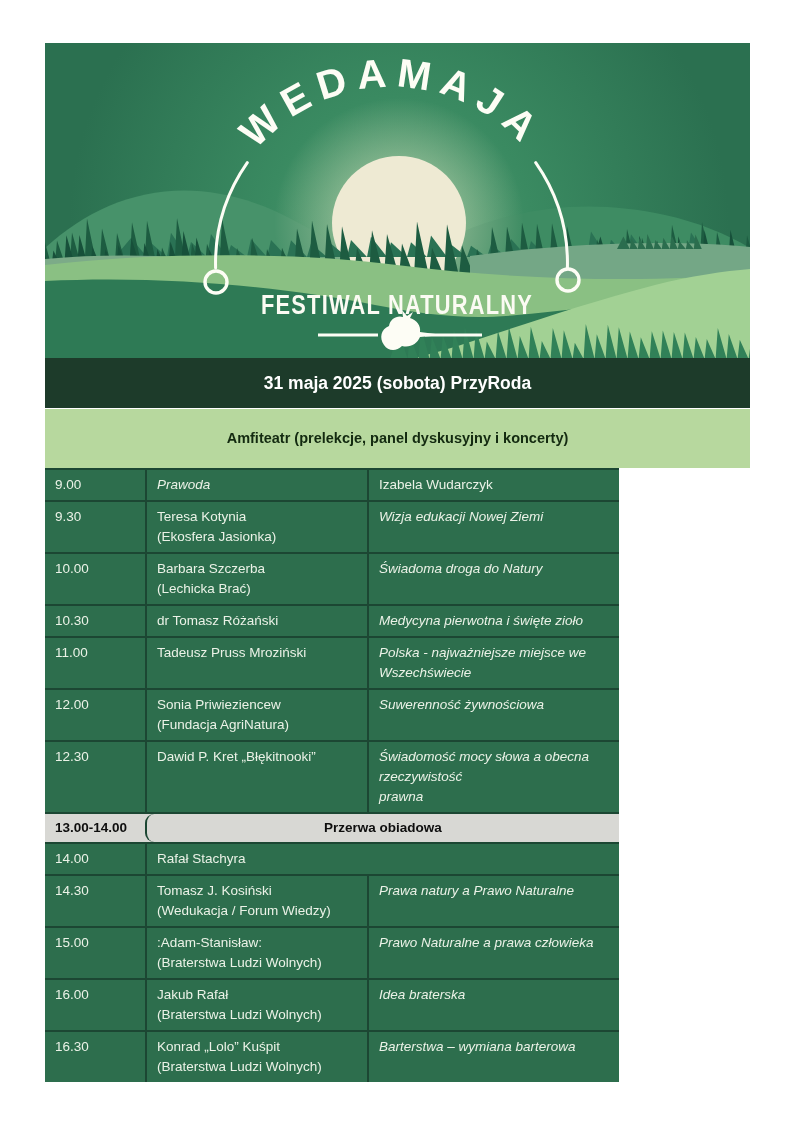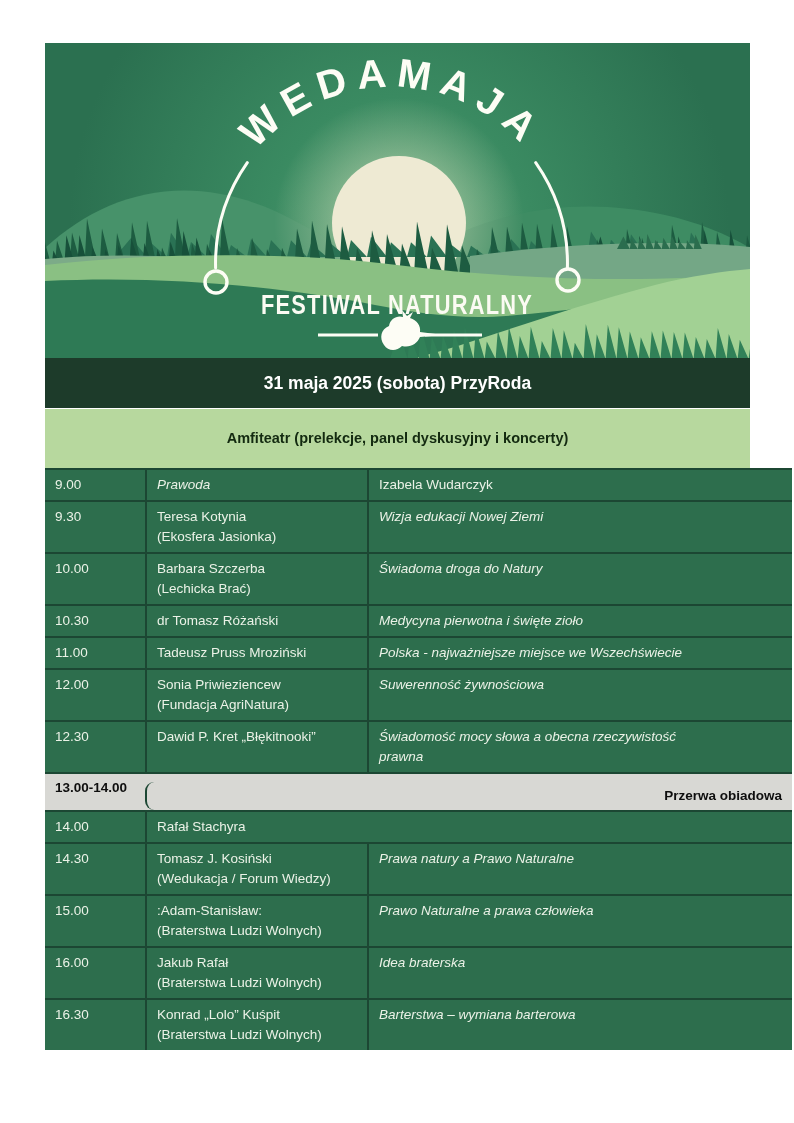--- a/index.html
+++ b/index.html
@@ -11,38 +11,38 @@
     margin-top:0;
     background:var(--accent-dark,#1d3b2a);
     color:#ffffff;font-weight:bold;font-size:17.5px;line-height:20px;
     text-align:center;padding:15px 0;
   }
   .stage-bar{
     background:var(--band-light,#b7d89e);
     color:#132a10;font-weight:bold;font-size:14.5px;line-height:19px;
     text-align:center;padding:20px 0;margin-top:1px;
   }
-  .schedule{width:747px;}
+  .schedule{width:574px;}
   .row{
     display:grid;grid-template-columns:100px 222px 1fr;
     background:var(--row-green,#2d6e4d);
     border-top:2px solid var(--divider,#1c4733);
     color:#ebf2e7;font-size:13.5px;line-height:20px;
   }
   .cell{padding:5px 10px 5px 10px;}
   .cell.speaker,.cell.topic,.row.break .label{border-left:2px solid var(--divider,#1c4733);}
   .cell.topic{font-style:italic;white-space:pre-line;}
   .affiliation{display:block;}
   .row.break{
     grid-template-columns:100px 1fr;
     background:var(--break-gray,#d8d8d4);
     color:#0e0e0e;font-weight:bold;
   }
   .row.break .cell{padding:4px 10px;border-radius:9px;}
-  .row.break .label{text-align:right;margin-top:8px;}
+  .row.break .label{text-align:center;}
 </style>
 </head>
 <body>
 
 <div class="page">
   <div class="content">
 
     <svg class="hero" viewBox="0 0 705 315" aria-hidden="true">
       <defs>
         <radialGradient id="sky" gradientUnits="userSpaceOnUse" cx="354" cy="185" r="330">

